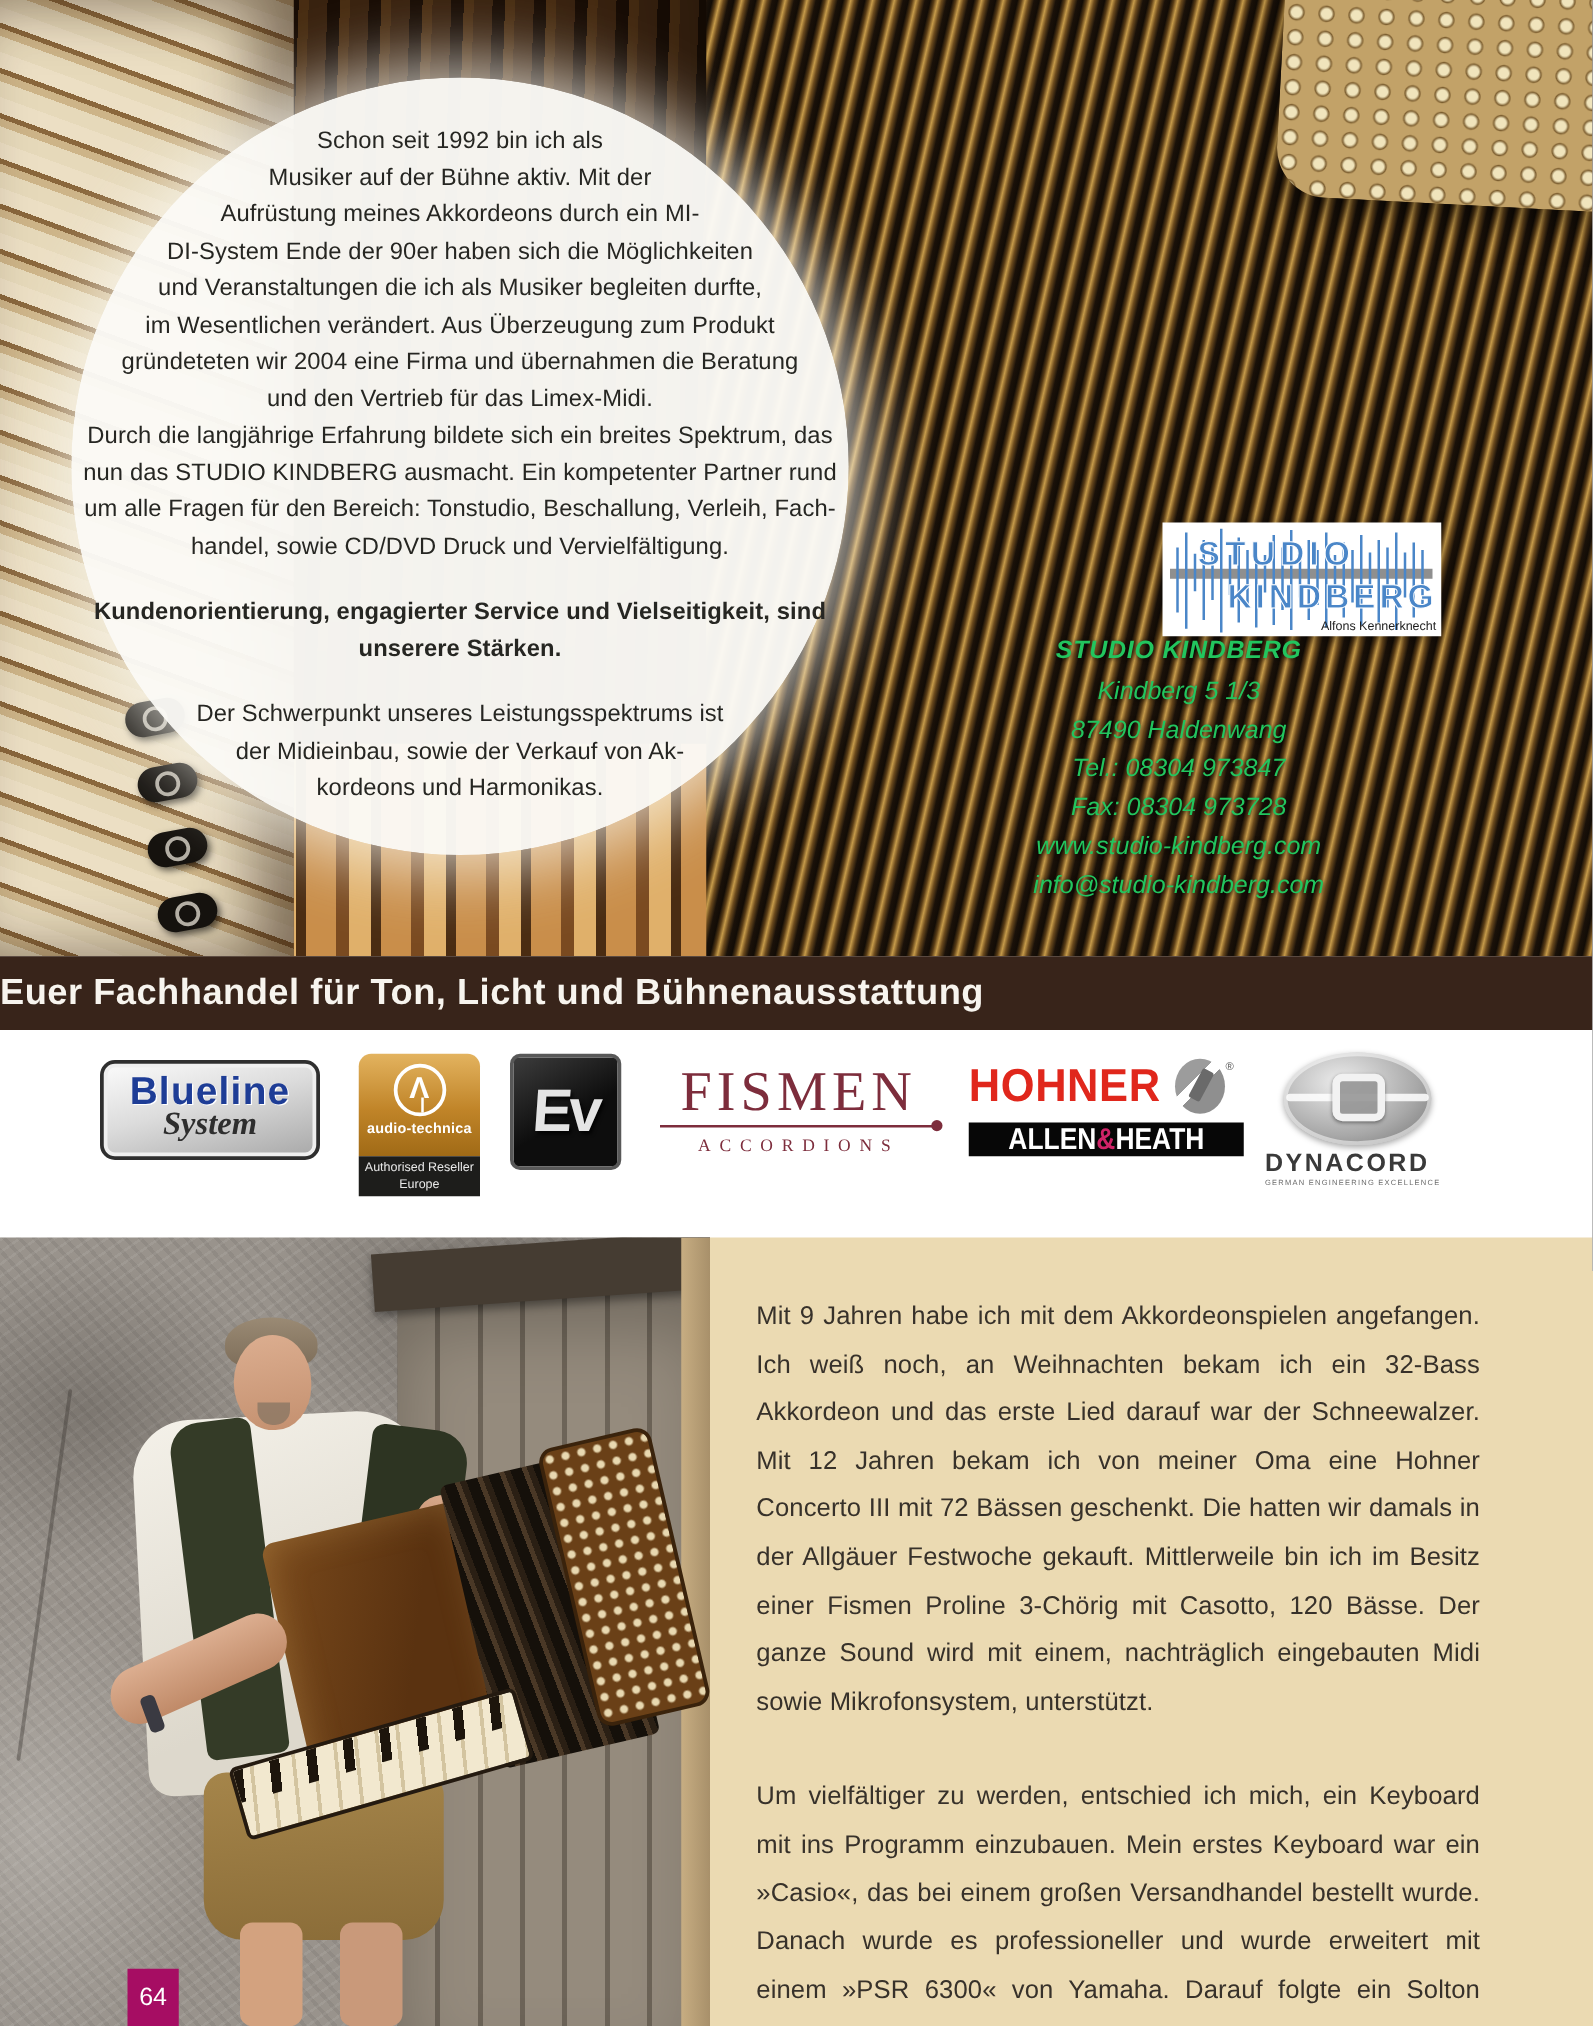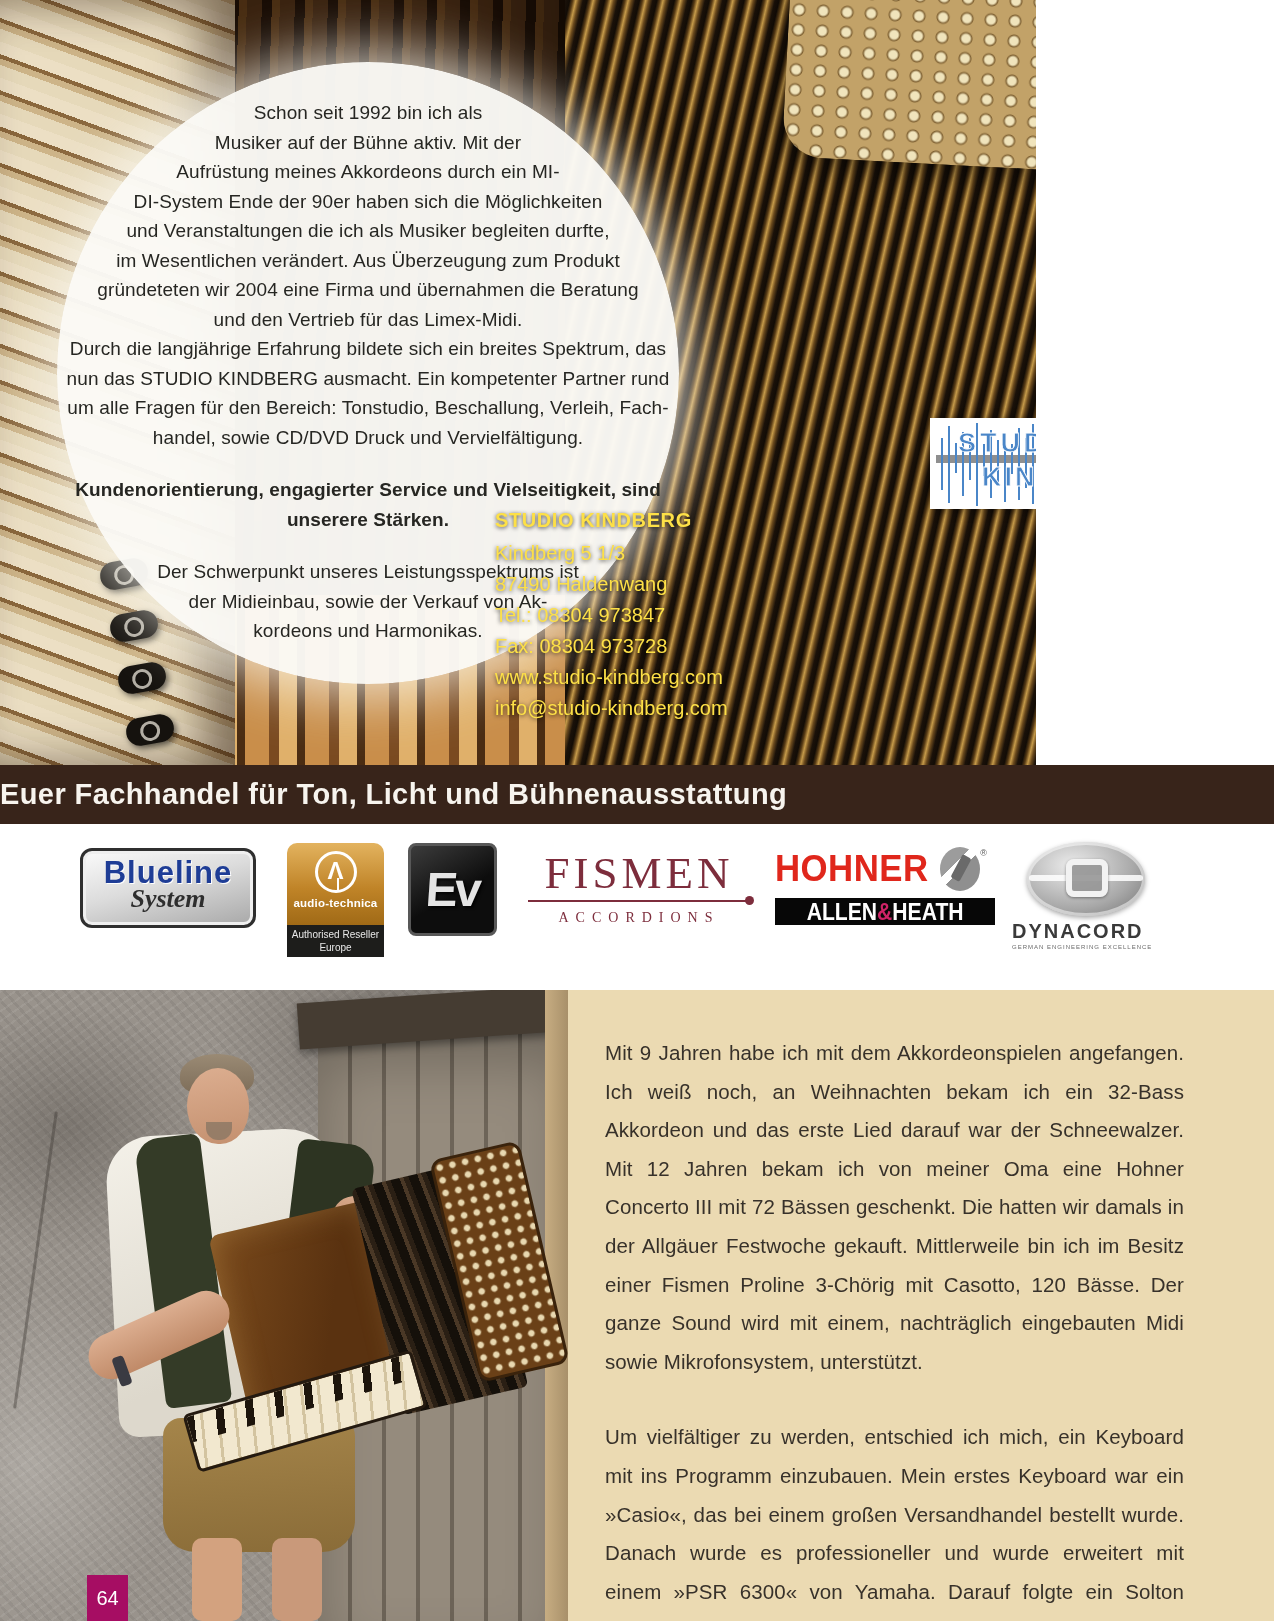--- a/index.html
+++ b/index.html
@@ -1,21 +1,21 @@
 <!DOCTYPE html>
 <html><head>
 <meta charset="utf-8">
 <style>
   * { box-sizing: border-box; margin: 0; padding: 0; }
   html,body { background:#777; }
   body { font-family: "Liberation Sans", sans-serif; }
   .page { position:relative; width:1274px; height:1621px; margin:0 auto; background:#fff; overflow:hidden; }
 
   
-  .top-photo { position:absolute; left:0; top:0; width:1036px; height:765px; background:#2a1a0c; overflow:hidden; }
+  .top-photo { position:absolute; left:0; top:0; width:1274px; height:765px; background:#2a1a0c; overflow:hidden; }
   .bg-reeds { position:absolute; left:500px; top:0; width:774px; height:765px;
     background: repeating-linear-gradient(103deg, #120c06 0px, #5a3d16 3px, #c59a4a 6px, #6b4a1d 9px, #1a1109 13px, #120c06 17px);
     filter: blur(0.4px); }
   .bg-grille { position:absolute; left:115px; top:0; width:450px; height:640px;
     background: repeating-linear-gradient(92deg, #3a2310 0 15px, #190d05 15px 25px, #4a2e13 25px 33px);
     box-shadow: inset 0 -120px 140px rgba(0,0,0,0.45); }
   .bg-slats { position:absolute; left:125px; top:595px; width:440px; height:170px;
     background: repeating-linear-gradient(90deg, #c98e4a 0 24px, #7a4a20 24px 34px, #e0b06a 34px 52px, #4a2c12 52px 60px); }
   .bg-keys { position:absolute; left:0; top:0; width:235px; height:765px;
     background: repeating-linear-gradient(20deg, #e6d9ba 0 12px, #cdb488 12px 18px, #8a673c 18px 22px, #ecdfc4 22px 34px);
@@ -37,22 +37,22 @@
   .intro-circle .gap1 { }
   .intro-circle .gap2 { margin-top:23px; }
   .intro-circle .bold { font-weight:bold; }
 
   
   .sk-logo { position:absolute; left:930px; top:418px; width:223px; height:91px; background:#fff;
     box-shadow: 0 2px 10px rgba(0,0,0,0.4); }
   .sk-logo svg { display:block; }
   .sk-sub { position:absolute; right:4px; bottom:2px; font-size:10px; color:#1d1d1d; }
 
-  .sk-contact { position:absolute; right:121px; top:505px; width:420px; text-align:left;
-    color:#fde047; font-size:20px; line-height:31px; text-shadow: 0 1px 4px rgba(0,0,0,0.75); }
+  .sk-contact { position:absolute; right:121px; top:505px; width:420px; text-align:center;
+    color:#22c55e; font-size:20px; line-height:31px; text-shadow: 0 1px 4px rgba(0,0,0,0.75); font-style: italic; }
   .sk-contact .name { font-weight:bold; letter-spacing:0.6px; margin-bottom:2px; }
 
   
   .banner { position:absolute; left:0; top:765px; width:1274px; height:59px; background:#38241a;
     display:flex; align-items:center; justify-content:flex-start; }
   .banner div { color:#f7f4ee; font-size:29px; font-weight:bold; letter-spacing:0.4px; }
 
   
   .logo-band { position:absolute; left:0; top:824px; width:1274px; height:166px; background:#fff; }
 
@@ -168,21 +168,21 @@
     background-image: radial-gradient(circle at 6px 6px, #e8d8b0 2.5px, transparent 4px);
     background-size: 13px 13px; border:3px solid #3a230c; }
 
   .m-shorts { position:absolute; left:163px; top:428px; width:192px; height:134px; border-radius:18px 18px 32px 32px;
     background: linear-gradient(175deg, #a5854a, #8a6c38); }
   .m-leg-l { position:absolute; left:192px; top:548px; width:50px; height:83px; border-radius:10px;
     background:#d3a27f; }
   .m-leg-r { position:absolute; left:272px; top:548px; width:50px; height:83px; border-radius:10px;
     background:#c9997a; }
 
-  .page-num { position:absolute; left:87px; top:1575px; width:41px; height:46px; background:#a60d63;
+  .page-num { position:absolute; left:102px; top:1575px; width:41px; height:46px; background:#a60d63;
     color:#fff; font-size:20px; display:flex; align-items:center; justify-content:center; }
 
   .story { position:absolute; left:568px; top:990px; width:706px; height:631px; background:#ebdab2;
     padding:44px 90px 0 37px; }
   .story p { font-size:20.5px; line-height:38.6px; text-align:justify; color:#37312a; letter-spacing:0.1px; }
   .story p + p { margin-top:37px; }
 </style>
 </head>
 <body>
 

